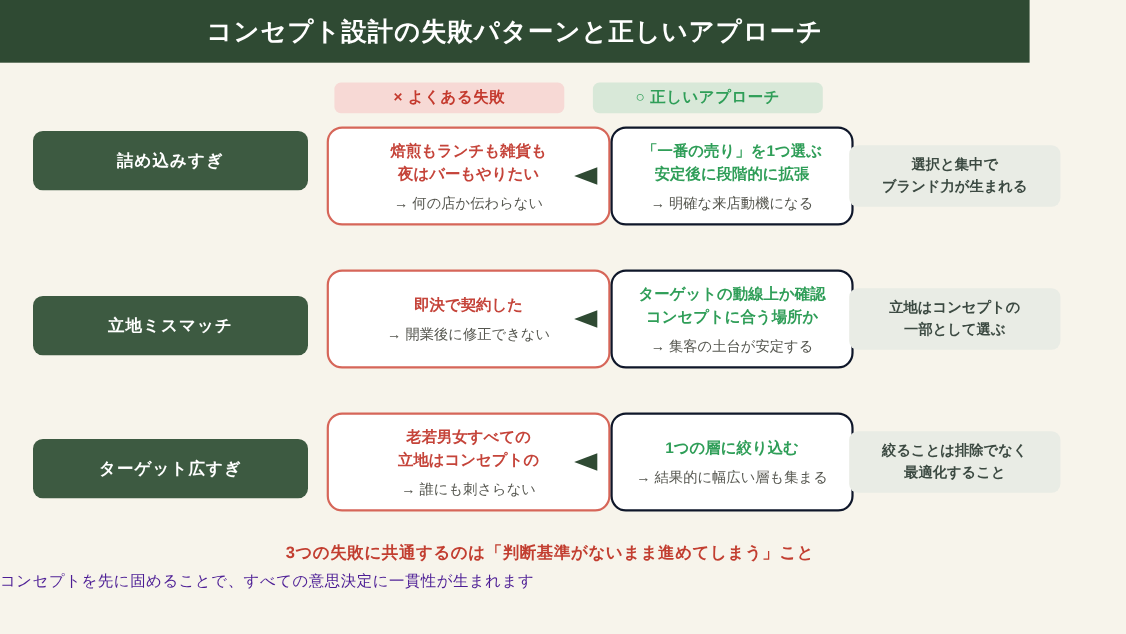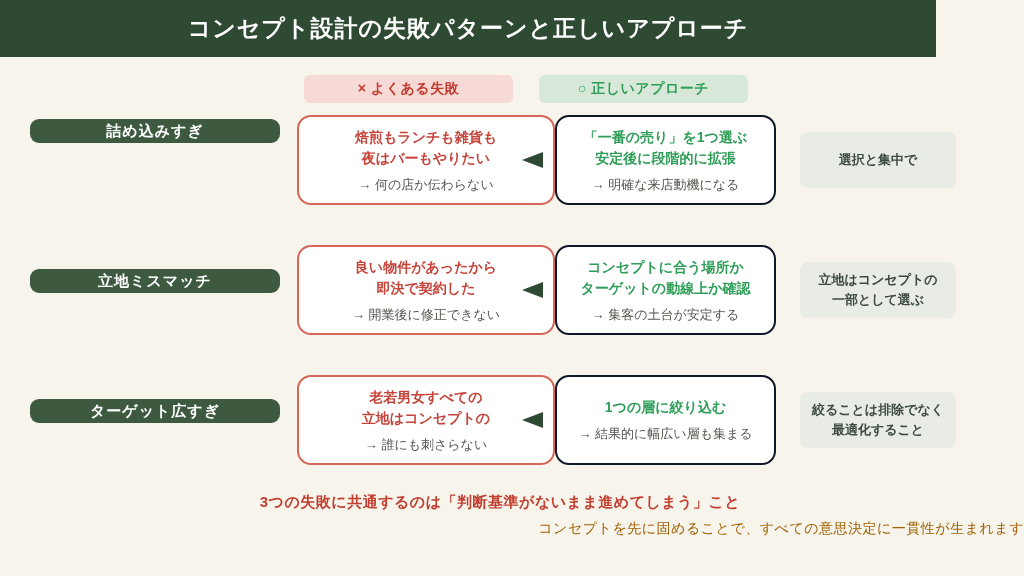--- a/index.html
+++ b/index.html
@@ -46,21 +46,21 @@
     position: absolute;
     left: 0;
     width: 1024px; height: 90px;
   }
   .row-1 { top: 115px; }
   .row-2 { top: 245px; }
   .row-3 { top: 375px; }
   .pill {
     position: absolute;
     left: 30px; top: 24px;
-    width: 250px; height: 24px;
+    width: 250px; height: 54px;
     background: #3d5a41;
     border-radius: 9px;
     color: #ffffff;
     font-size: 15px;
     font-weight: bold;
     letter-spacing: 1px;
     display: flex; align-items: center; justify-content: center;
   }
   .row-1 .pill { top: 4px; }
   .box {
@@ -92,22 +92,22 @@
   .tri {
     position: absolute;
     left: 522px; top: 37px;
     width: 0; height: 0;
     border-top: 8px solid transparent;
     border-bottom: 8px solid transparent;
     border-right: 21px solid #2f4a33;
   }
   .note {
     position: absolute;
-    left: 800px; top: 17px;
-    width: 156px; height: 56px;
+    left: 772px; top: 17px;
+    width: 192px; height: 56px;
     background: #e9ece5;
     border-radius: 8px;
     color: #3c4a42;
     font-size: 13px;
     font-weight: bold;
     line-height: 20px;
     display: flex; flex-direction: column;
     align-items: center; justify-content: center;
     text-align: center;
   }
@@ -119,23 +119,23 @@
     text-align: center;
     font-size: 15px;
     font-weight: bold;
     color: #c23e30;
     letter-spacing: 0.5px;
   }
   .footer-caption {
     position: absolute;
     top: 520px; left: 0;
     width: 1024px;
-    text-align: right;
+    text-align: left;
     font-size: 14px;
-    color: #a16207;
+    color: #4c1d95;
     letter-spacing: 0.5px;
   }
 </style>
 </head>
 <body>
 
 <div class="canvas">
 
   <div class="header">
     <div class="header-title">コンセプト設計の失敗パターンと正しいアプローチ</div>
@@ -156,37 +156,37 @@
     <div class="tri"></div>
     <div class="box box-ok">
       <div class="box-main">
         <span>「一番の売り」を1つ選ぶ</span>
         <span>安定後に段階的に拡張</span>
       </div>
       <div class="box-result">→ 明確な来店動機になる</div>
     </div>
     <div class="note">
       <span>選択と集中で</span>
+      <span>ブランド力が生まれる</span>
     </div>
   </div>
 
   <div class="row row-2">
     <div class="pill">立地ミスマッチ</div>
     <div class="box box-fail">
       <div class="box-main">
-        <span>良い物件があったから</span>
         <span>即決で契約した</span>
       </div>
       <div class="box-result">→ 開業後に修正できない</div>
     </div>
     <div class="tri"></div>
     <div class="box box-ok">
       <div class="box-main">
+        <span>ターゲットの動線上か確認</span>
         <span>コンセプトに合う場所か</span>
-        <span>ターゲットの動線上か確認</span>
       </div>
       <div class="box-result">→ 集客の土台が安定する</div>
     </div>
     <div class="note">
       <span>立地はコンセプトの</span>
       <span>一部として選ぶ</span>
     </div>
   </div>
 
   <div class="row row-3">

